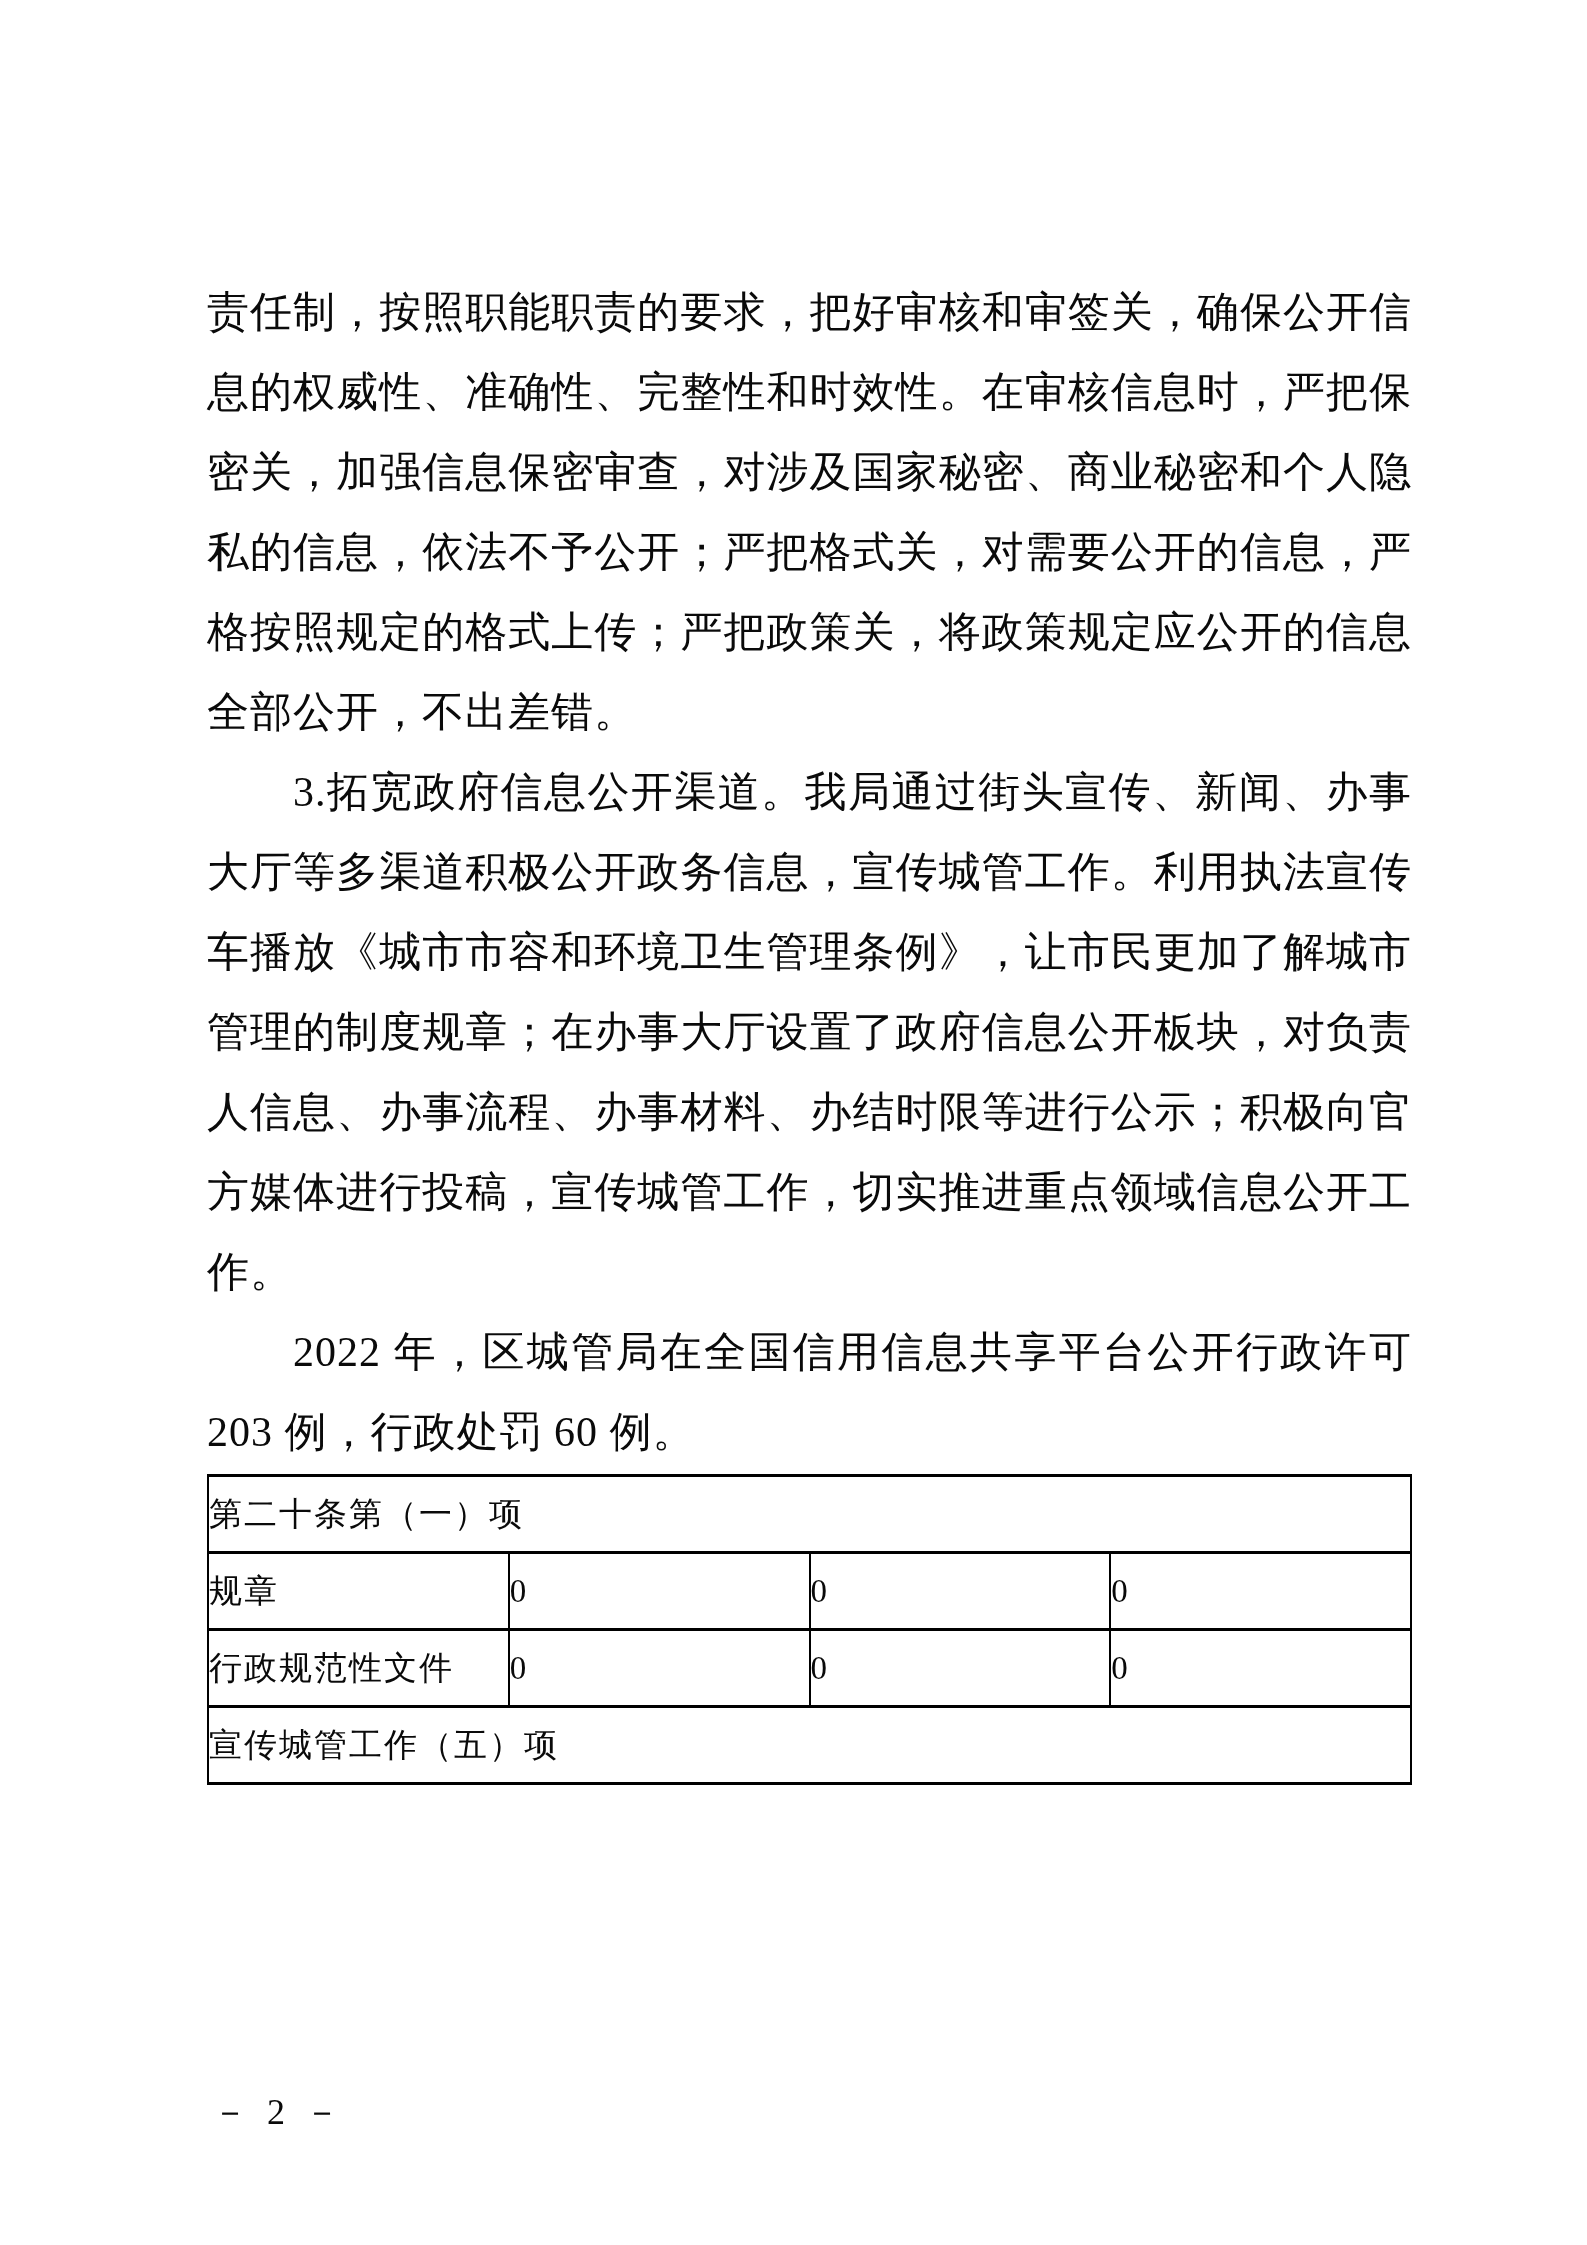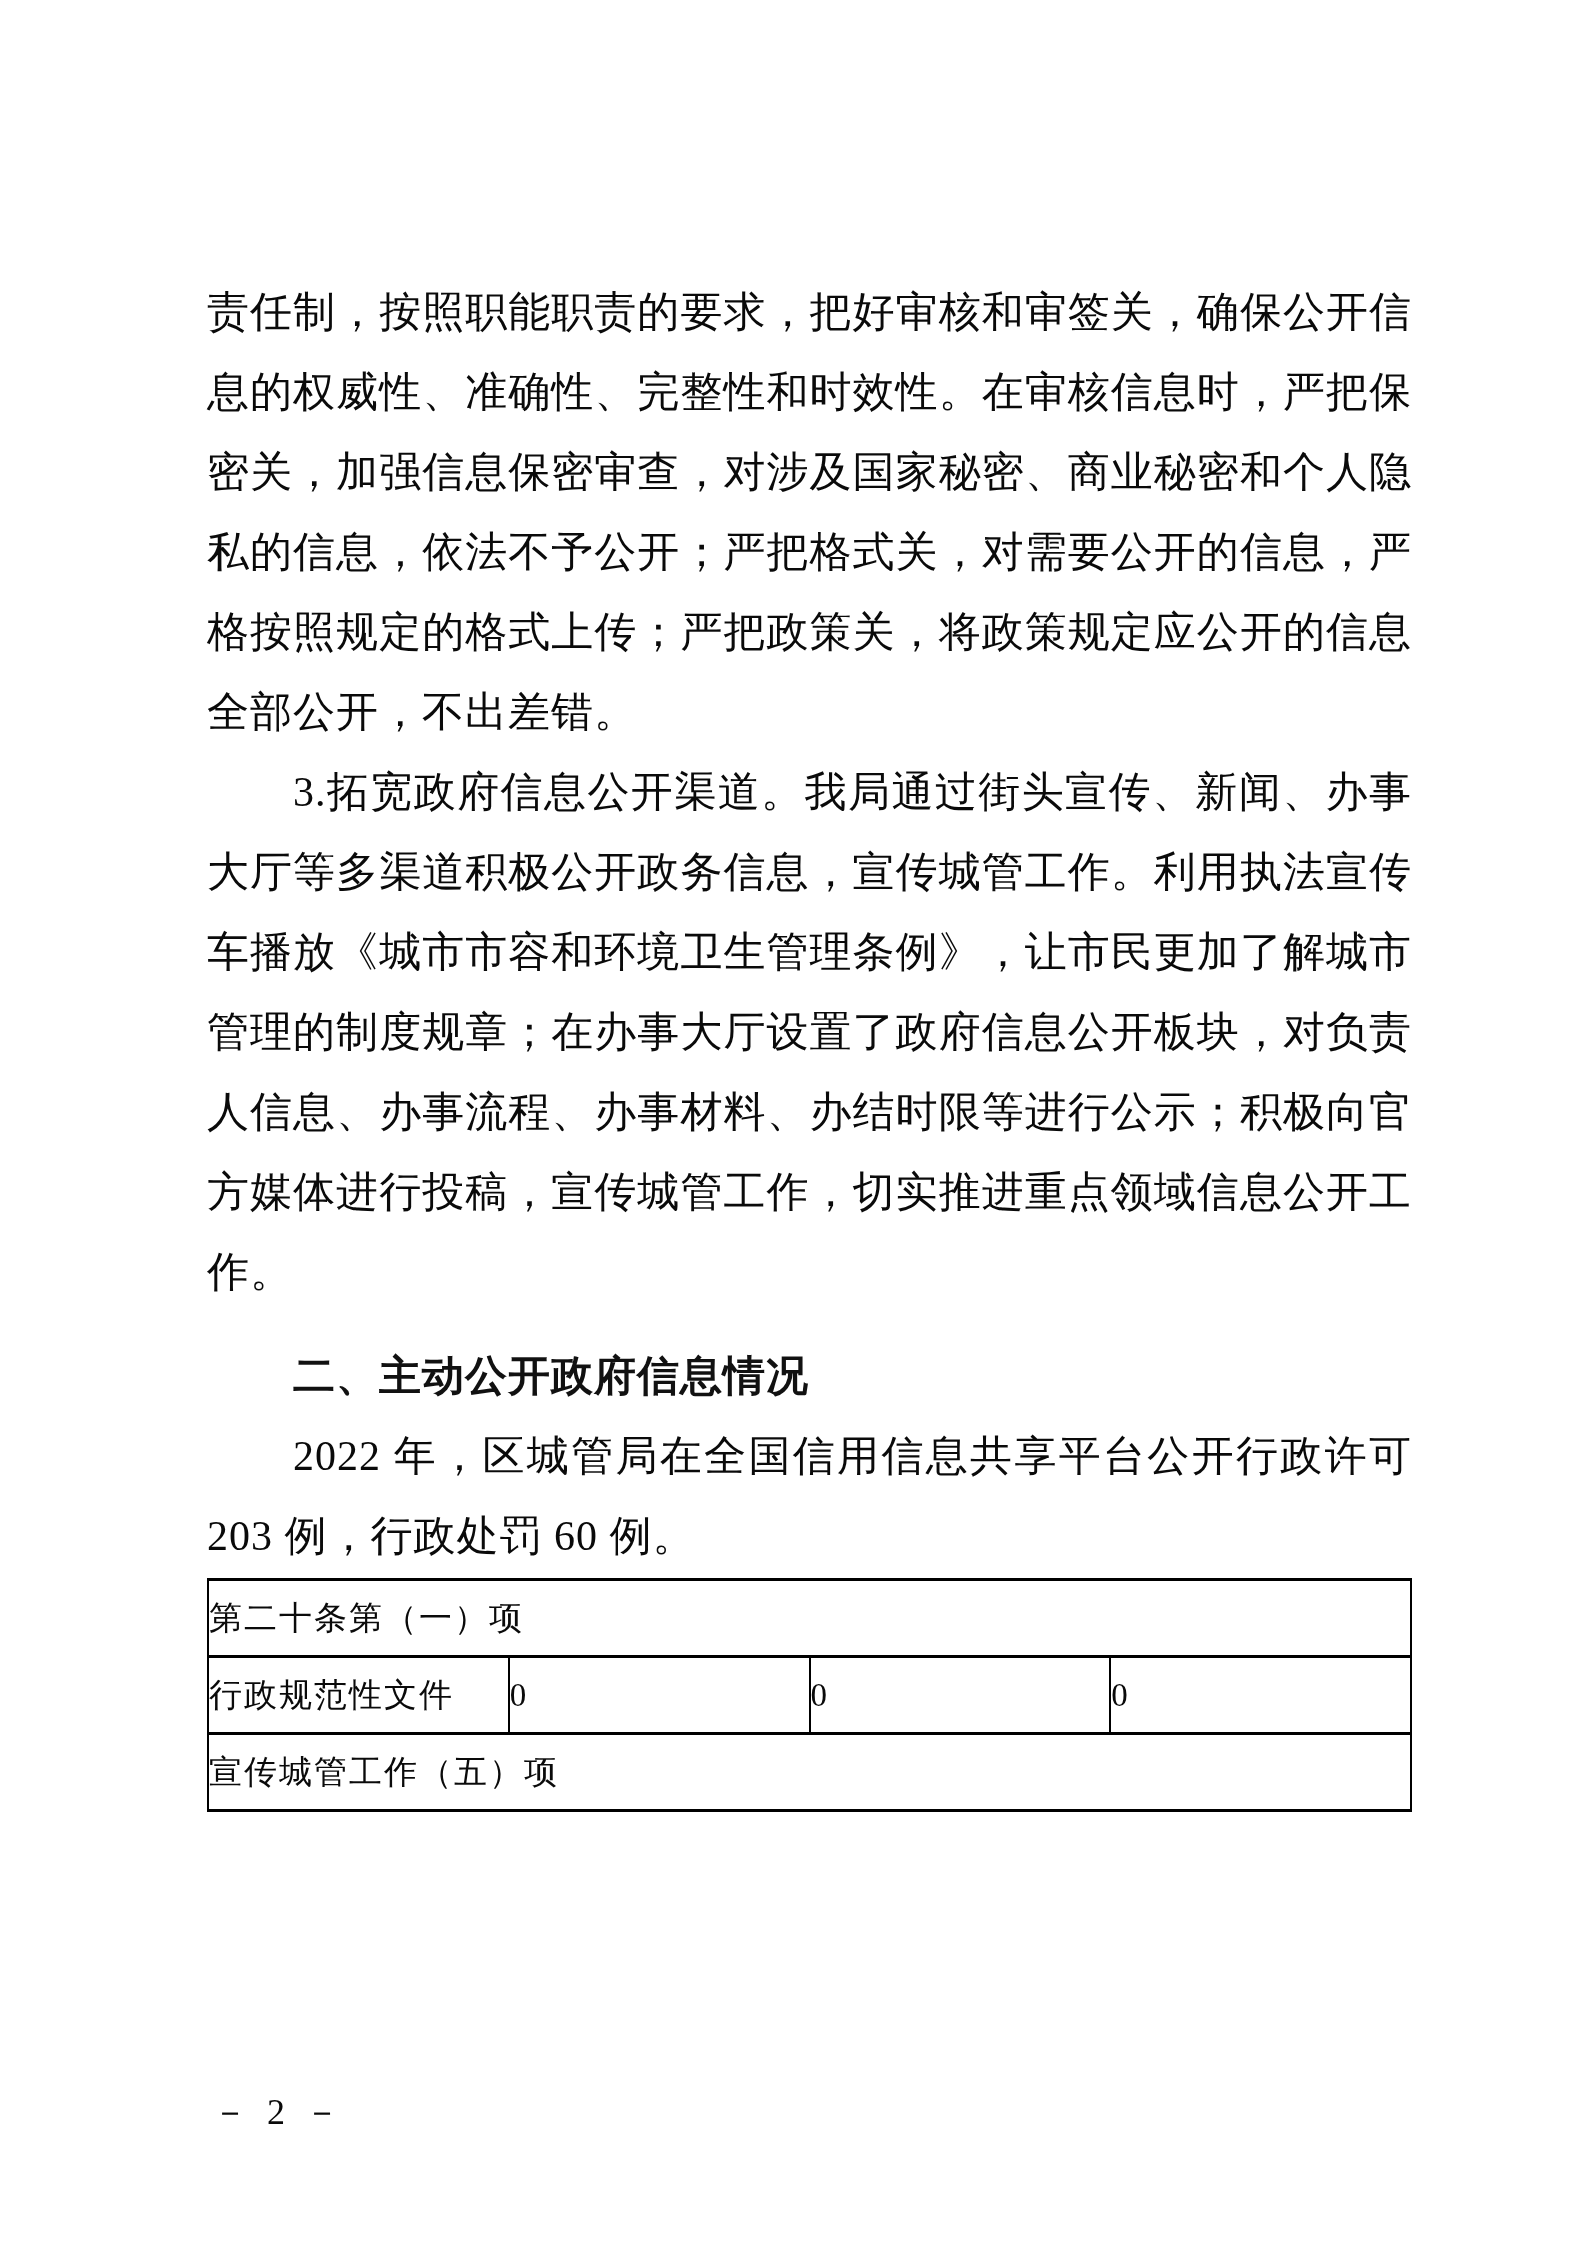--- a/index.html
+++ b/index.html
@@ -70,28 +70,33 @@
 </head>
 <body>
 
 <div class="page">
   <div class="content">
 
     <p class="body-text">责任制，按照职能职责的要求，把好审核和审签关，确保公开信息的权威性、准确性、完整性和时效性。在审核信息时，严把保密关，加强信息保密审查，对涉及国家秘密、商业秘密和个人隐私的信息，依法不予公开；严把格式关，对需要公开的信息，严格按照规定的格式上传；严把政策关，将政策规定应公开的信息全部公开，不出差错。</p>
 
     <p class="body-text indent"><span class="lead-bold">3.拓宽政府信息公开渠道。</span><span>我局通过街头宣传、新闻、办事大厅等多渠道积极公开政务信息，宣传城管工作。利用执法宣传车播放《城市市容和环境卫生管理条例》，让市民更加了解城市管理的制度规章；在办事大厅设置了政府信息公开板块，对负责人信息、办事流程、办事材料、办结时限等进行公示；积极向官方媒体进行投稿，宣传城管工作，切实推进重点领域信息公开工作。</span></p>
 
-    <h2 class="section-heading">二、主动公开政府信息情况</h2>
 
     <p class="body-text indent">2022 年，区城管局在全国信用信息共享平台公开行政许可 203 例，行政处罚 60 例。</p>
 
     <table class="stats">
       <tbody>
         <tr>
           <td colspan="4">第二十条第（一）项</td>
+        </tr>
+        <tr>
+          <td>规章</td>
+          <td>0</td>
+          <td>0</td>
+          <td>0</td>
         </tr>
         <tr>
           <td>行政规范性文件</td>
           <td>0</td>
           <td>0</td>
           <td>0</td>
         </tr>
         <tr>
           <td colspan="4">宣传城管工作（五）项</td>
         </tr>

